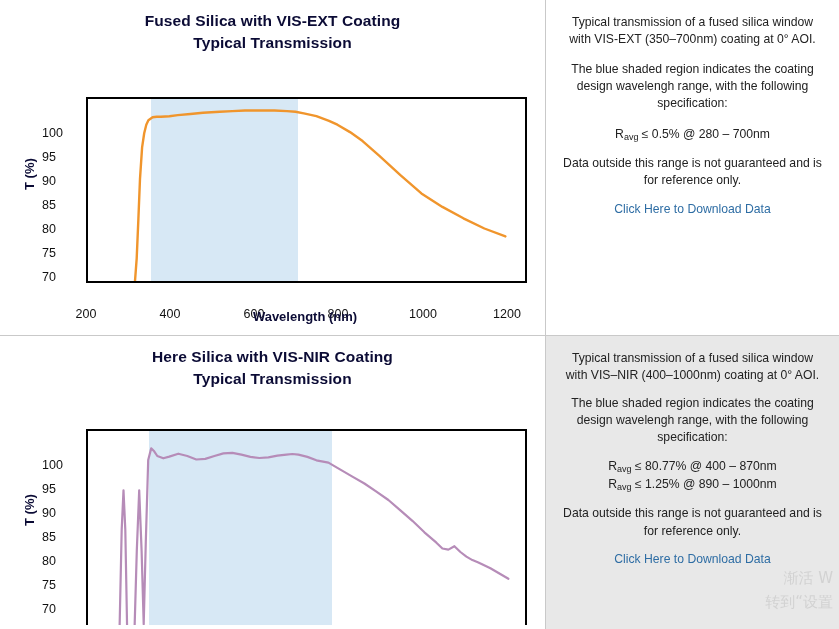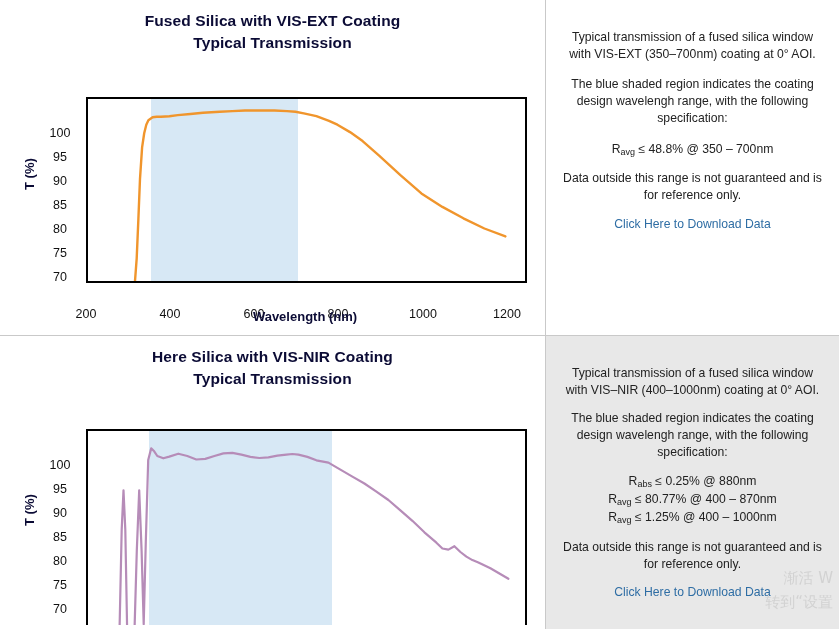--- a/index.html
+++ b/index.html
@@ -38,21 +38,21 @@
     width: 546px;
     position: relative;
     background: #ffffff;
     box-sizing: border-box;
     border-right: 1px solid #c9c9c9;
   }
   .text-col {
     width: 293px;
     position: relative;
     box-sizing: border-box;
-    padding: 29px 14px 8px 14px;
+    padding: 14px 14px 8px 14px;
   }
   .text-col.light { background: #ffffff; }
   .text-col.grey { background: #e8e8e8; }
 
   .chart-title {
     text-align: center;
     font-weight: bold;
     font-size: 15.5px;
     color: #0b0b35;
     line-height: 1.45;
@@ -90,21 +90,21 @@
     font-weight: bold;
     font-size: 13px;
     color: #0b0b35;
     text-align: center;
     white-space: nowrap;
   }
   .tick-y {
     position: absolute;
     font-size: 12.5px;
     color: #111;
-    text-align: center;
+    text-align: left;
     white-space: nowrap;
   }
   .tick-x {
     position: absolute;
     font-size: 12.5px;
     color: #111;
     text-align: center;
     white-space: nowrap;
     margin-top: 20px;
   }
@@ -192,21 +192,21 @@
 
         <div class="xlabel" style="left:180px; top:254px; width:250px;">Wavelength (nm)</div>
       </div>
     </div>
 
     <div class="text-col light">
       <p class="para">Typical transmission of a fused silica window with VIS-EXT (350–700nm) coating at 0° AOI.</p>
       <p class="para">The blue shaded region indicates the coating design wavelengh range, with the following specification:</p>
       <div class="spec">
         <div>
-          <span>R</span><sub>avg</sub><span> ≤ 48.8% @ 350 – 700nm</span>
+          <span>R</span><sub>avg</sub><span> ≤ 0.5% @ 280 – 700nm</span>
         </div>
       </div>
       <p class="para">Data outside this range is not guaranteed and is for reference only.</p>
       <a class="dl-link" href="#">Click Here to Download Data</a>
     </div>
   </div>
 
   <div class="panel panel-bottom">
     <div class="chart-col">
       <div class="chart-title">
@@ -241,27 +241,24 @@
         <div class="tick-x" style="left:427px; top:238px; width:44px;">1400</div>
         <div class="tick-x" style="left:488px; top:238px; width:44px;">1600</div>
       </div>
     </div>
 
     <div class="text-col grey">
       <p class="para tight">Typical transmission of a fused silica window with VIS–NIR (400–1000nm) coating at 0° AOI.</p>
       <p class="para tight">The blue shaded region indicates the coating design wavelengh range, with the following specification:</p>
       <div class="spec">
         <div>
-          <span>R</span><sub>abs</sub><span> ≤ 0.25% @ 880nm</span>
+          <span>R</span><sub>avg</sub><span> ≤ 80.77% @ 400 – 870nm</span>
         </div>
         <div>
-          <span>R</span><sub>avg</sub><span> ≤ 80.77% @ 400 – 870nm</span>
-        </div>
-        <div>
-          <span>R</span><sub>avg</sub><span> ≤ 1.25% @ 400 – 1000nm</span>
+          <span>R</span><sub>avg</sub><span> ≤ 1.25% @ 890 – 1000nm</span>
         </div>
       </div>
       <p class="para">Data outside this range is not guaranteed and is for reference only.</p>
       <a class="dl-link" href="#">Click Here to Download Data</a>
 
       <div class="watermark wm1">渐活 W</div>
       <div class="watermark wm2">转到“设置</div>
     </div>
   </div>
 

